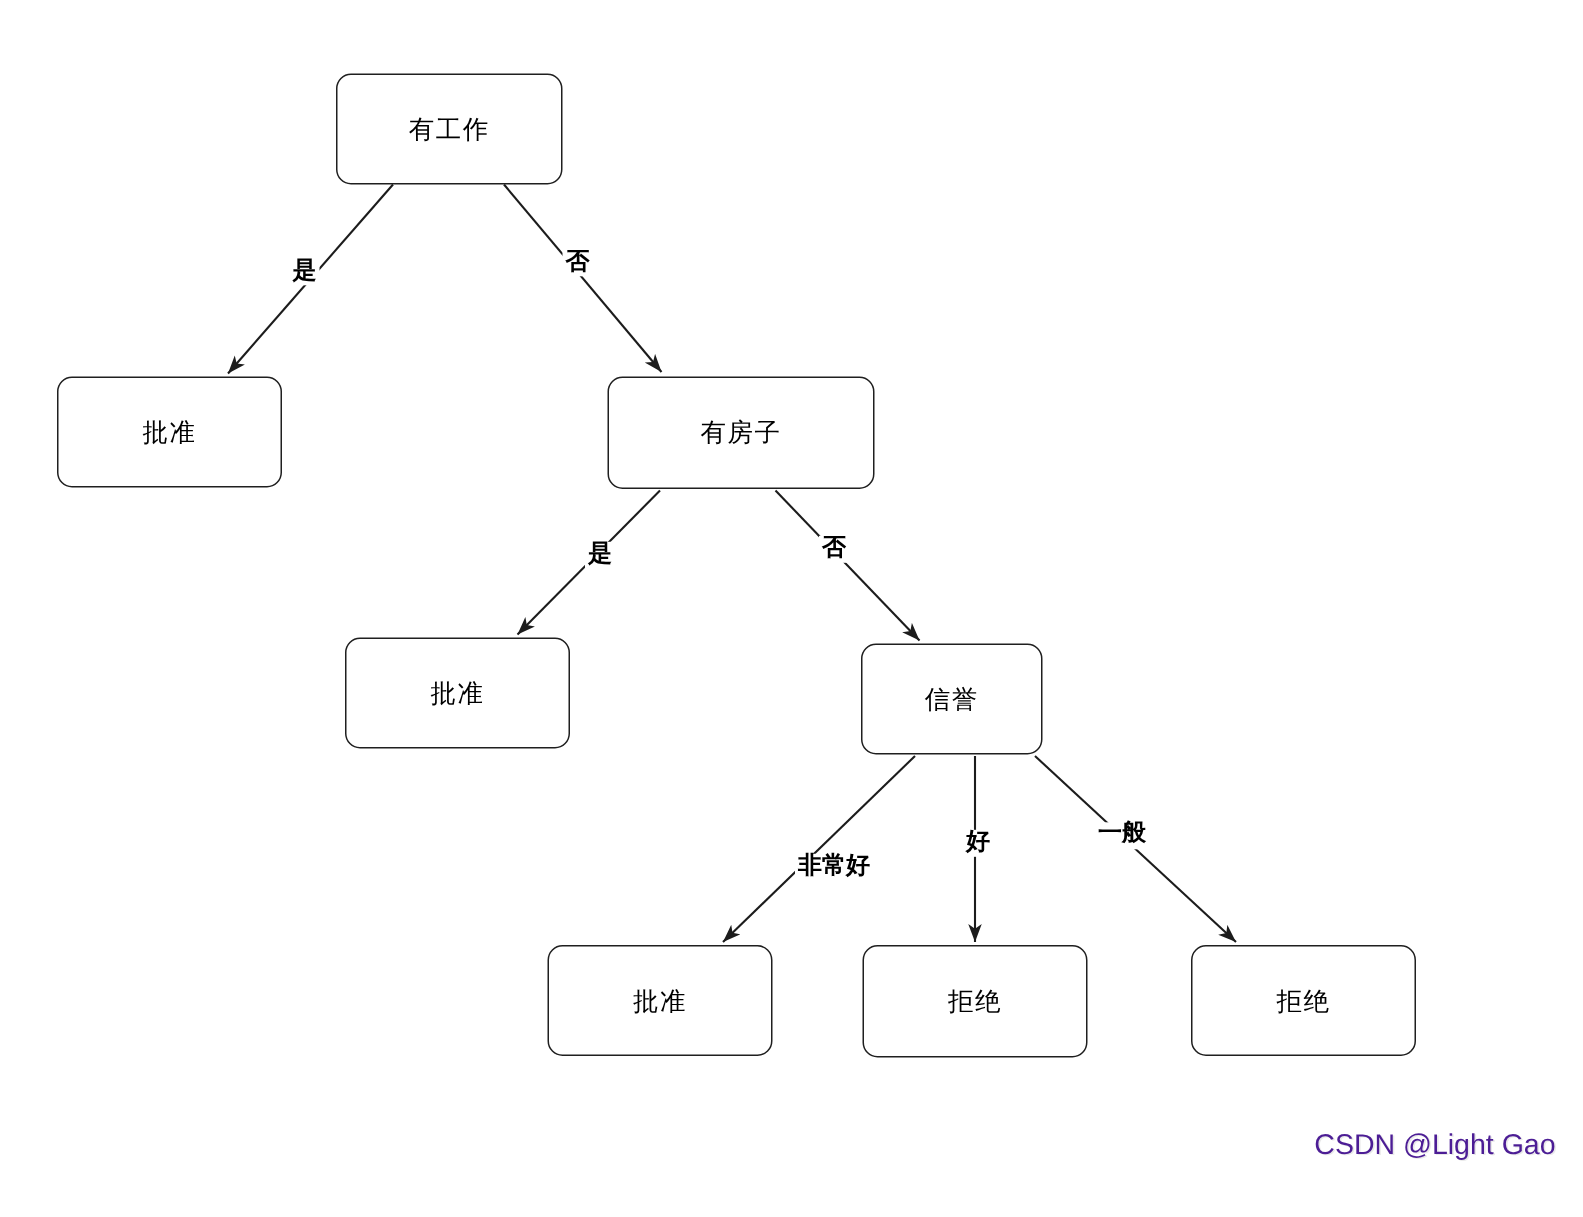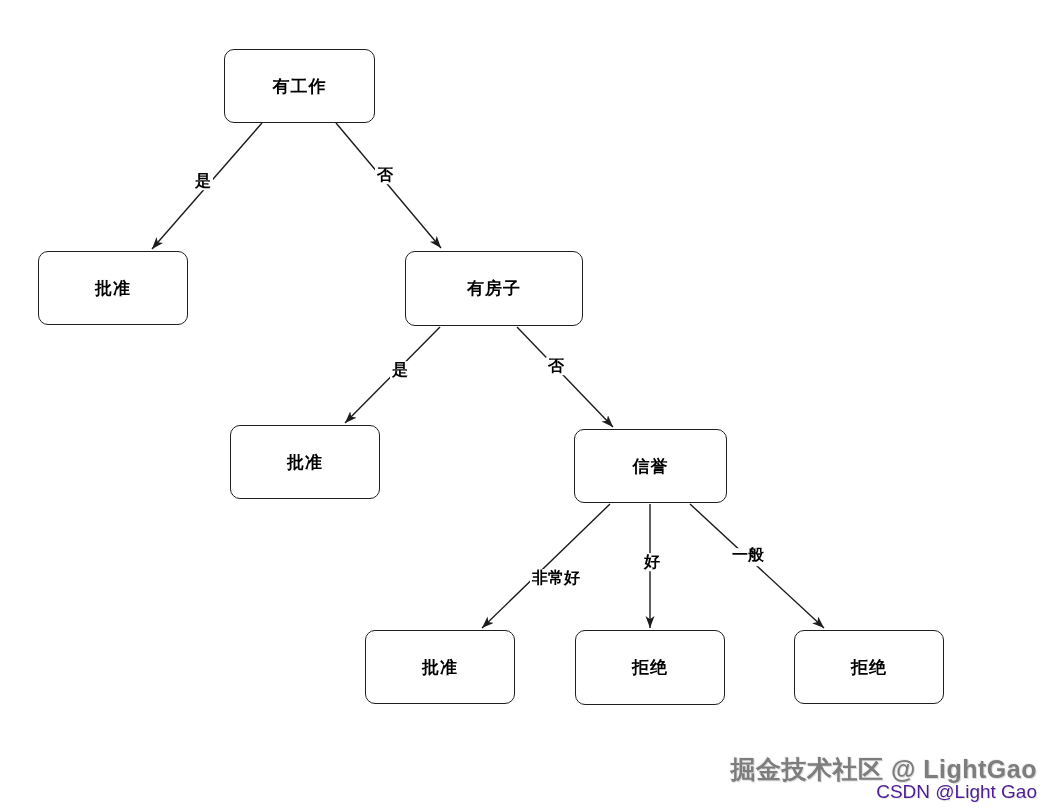--- a/index.html
+++ b/index.html
@@ -17,21 +17,21 @@
     position: absolute;
     border: 1.6px solid #1f1f1f;
     border-radius: 10px;
     background: #ffffff;
     display: flex;
     align-items: center;
     justify-content: center;
   }
   .node span {
     font-size: 17px;
-    font-weight: bold;
+    font-weight: normal;
     color: #000000;
     letter-spacing: 1px;
     white-space: nowrap;
   }
   .edge-label {
     position: absolute;
     transform: translate(-50%, -50%);
     background: #ffffff;
     padding: 0 2px;
     font-size: 16px;
@@ -91,21 +91,21 @@
       </div>
       <div class="node" style="left: 38px; top: 251px; width: 150px; height: 74px;">
         <span>批准</span>
       </div>
       <div class="node" style="left: 405px; top: 251px; width: 178px; height: 75px;">
         <span>有房子</span>
       </div>
       <div class="node" style="left: 230px; top: 425px; width: 150px; height: 74px;">
         <span>批准</span>
       </div>
-      <div class="node" style="left: 574px; top: 429px; width: 153px; height: 74px;">
+      <div class="node" style="left: 574px; top: 429px; width: 121px; height: 74px;">
         <span>信誉</span>
       </div>
       <div class="node" style="left: 365px; top: 630px; width: 150px; height: 74px;">
         <span>批准</span>
       </div>
       <div class="node" style="left: 575px; top: 630px; width: 150px; height: 75px;">
         <span>拒绝</span>
       </div>
       <div class="node" style="left: 794px; top: 630px; width: 150px; height: 74px;">
         <span>拒绝</span>
@@ -113,17 +113,16 @@
       <div class="edge-label" style="left: 203px; top: 181px;">是</div>
       <div class="edge-label" style="left: 385px; top: 175px;">否</div>
       <div class="edge-label" style="left: 400px; top: 370px;">是</div>
       <div class="edge-label" style="left: 556px; top: 366px;">否</div>
       <div class="edge-label" style="left: 556px; top: 578px;">非常好</div>
       <div class="edge-label" style="left: 652px; top: 562px;">好</div>
       <div class="edge-label" style="left: 748px; top: 557px; font-family: Liberation Mono, monospace;">一般</div>
     </div>
 
   <div class="watermark">
-    <div class="wm-line1">掘金技术社区 @ LightGao</div>
     <div class="wm-line2">CSDN @Light Gao</div>
   </div>
 
 </div>
 
 </body></html>

